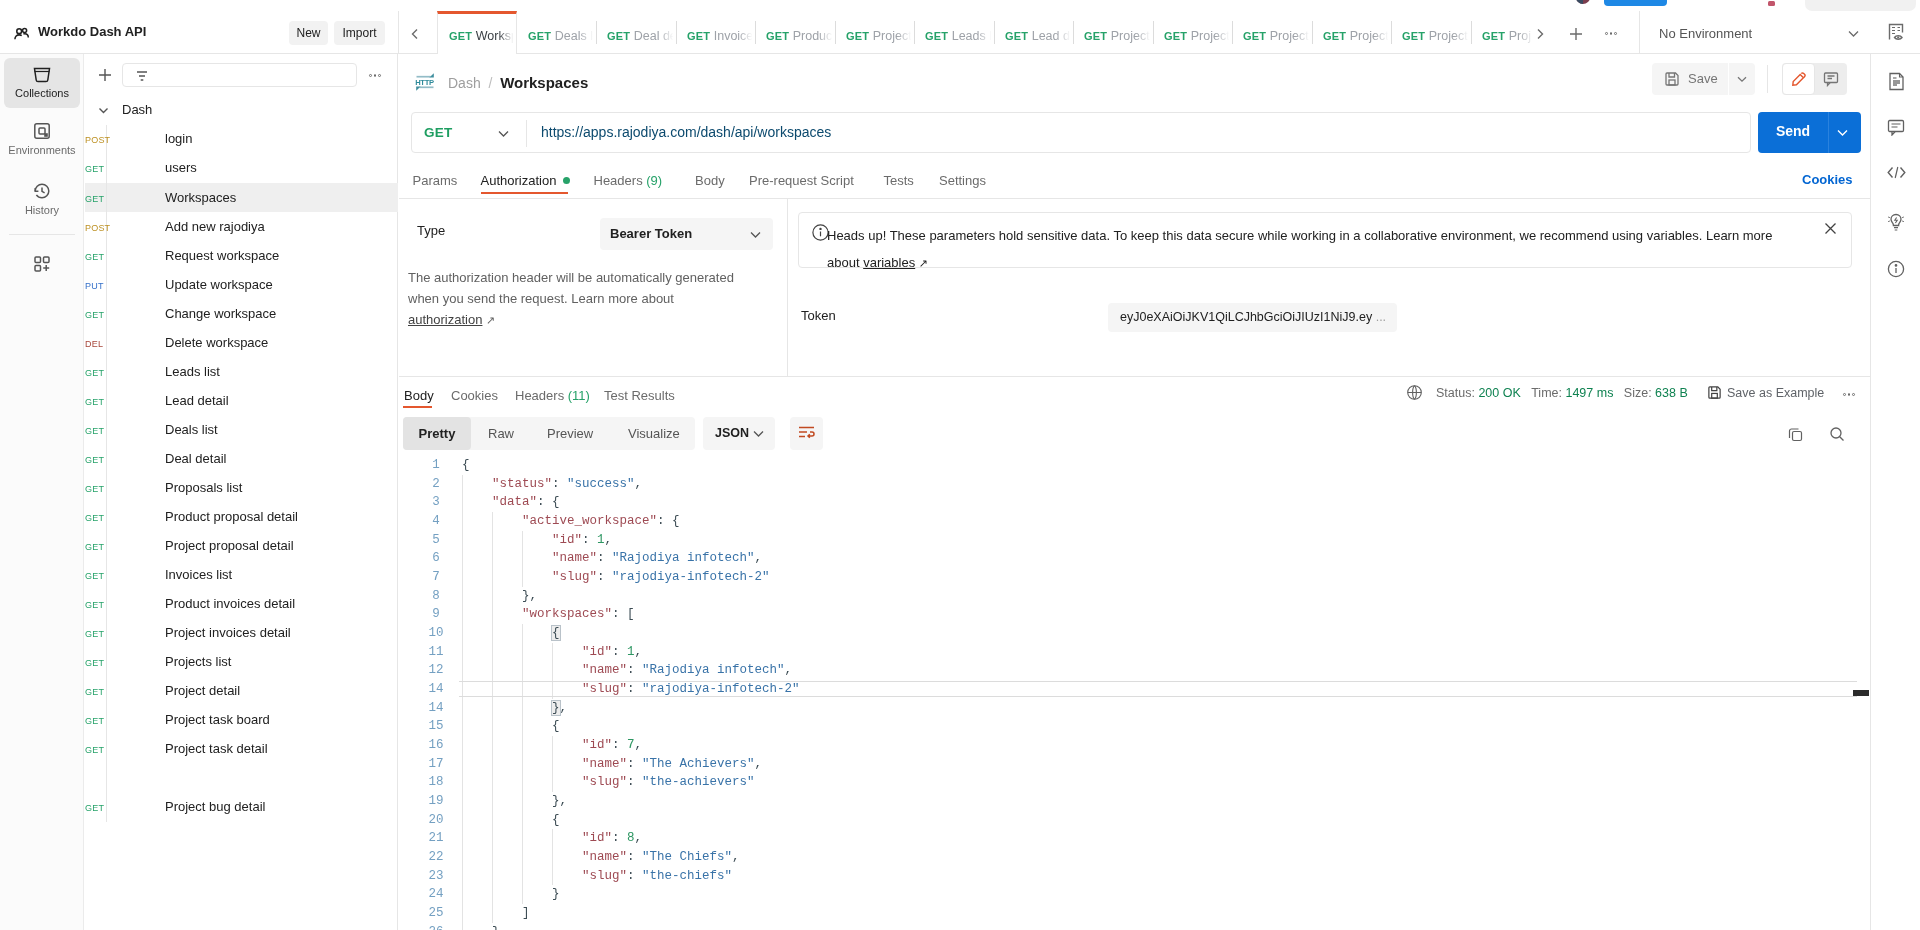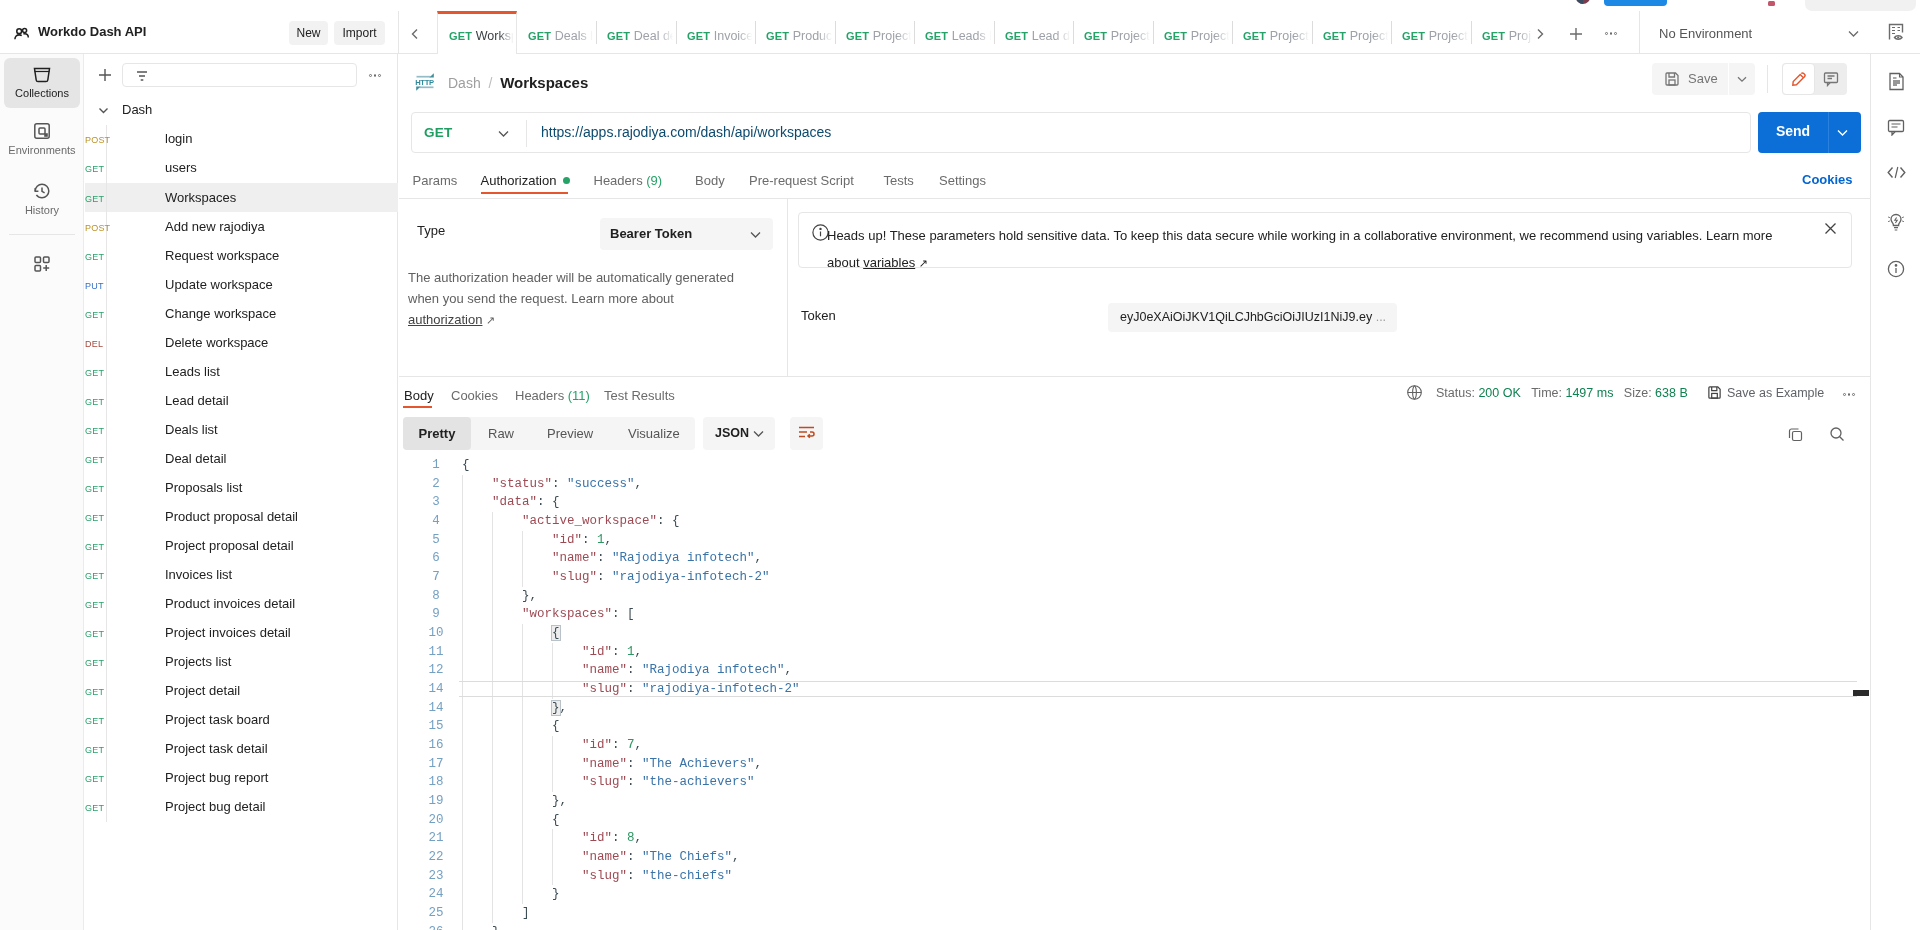--- a/index.html
+++ b/index.html
@@ -204,21 +204,20 @@
   <div class="srow" style="top:419px;"><span class="meth m-get">GET</span><span class="nm">Proposals list</span></div>
   <div class="srow" style="top:448px;"><span class="meth m-get">GET</span><span class="nm">Product proposal detail</span></div>
   <div class="srow" style="top:477px;"><span class="meth m-get">GET</span><span class="nm">Project proposal detail</span></div>
   <div class="srow" style="top:535px;"><span class="meth m-get">GET</span><span class="nm">Product invoices detail</span></div>
   <div class="srow" style="top:506px;"><span class="meth m-get">GET</span><span class="nm">Invoices list</span></div>
   <div class="srow" style="top:564px;"><span class="meth m-get">GET</span><span class="nm">Project invoices detail</span></div>
   <div class="srow" style="top:593px;"><span class="meth m-get">GET</span><span class="nm">Projects list</span></div>
   <div class="srow" style="top:622px;"><span class="meth m-get">GET</span><span class="nm">Project detail</span></div>
   <div class="srow" style="top:651px;"><span class="meth m-get">GET</span><span class="nm">Project task board</span></div>
   <div class="srow" style="top:680px;"><span class="meth m-get">GET</span><span class="nm">Project task detail</span></div>
-  <div class="srow" style="top:709px;"><span class="meth m-get">GET</span><span class="nm">Project bug report</span></div>
   <div class="srow" style="top:738px;"><span class="meth m-get">GET</span><span class="nm">Project bug detail</span></div>
 </div>
 <div id="main">
 
   <svg class="abs" style="left:16px; top:18px;" width="20" height="20" viewBox="0 0 20 20" fill="none">
     <path d="M1.5 4.7 H15.5" stroke="#93BCC7" stroke-width="1.7"></path>
     <polygon points="14.4,5.6 18.8,1.2 18.8,5.6" fill="#3E8E9E"></polygon>
     <path d="M18.5 15.3 H4.5" stroke="#93BCC7" stroke-width="1.7"></path>
     <polygon points="5.6,14.4 1.2,18.8 1.2,14.4" fill="#3E8E9E"></polygon>
     <text x="0.2" y="13" font-size="7.6" font-weight="bold" fill="#2E8A9A" font-family="Liberation Sans" letter-spacing="-0.3">HTTP</text>

